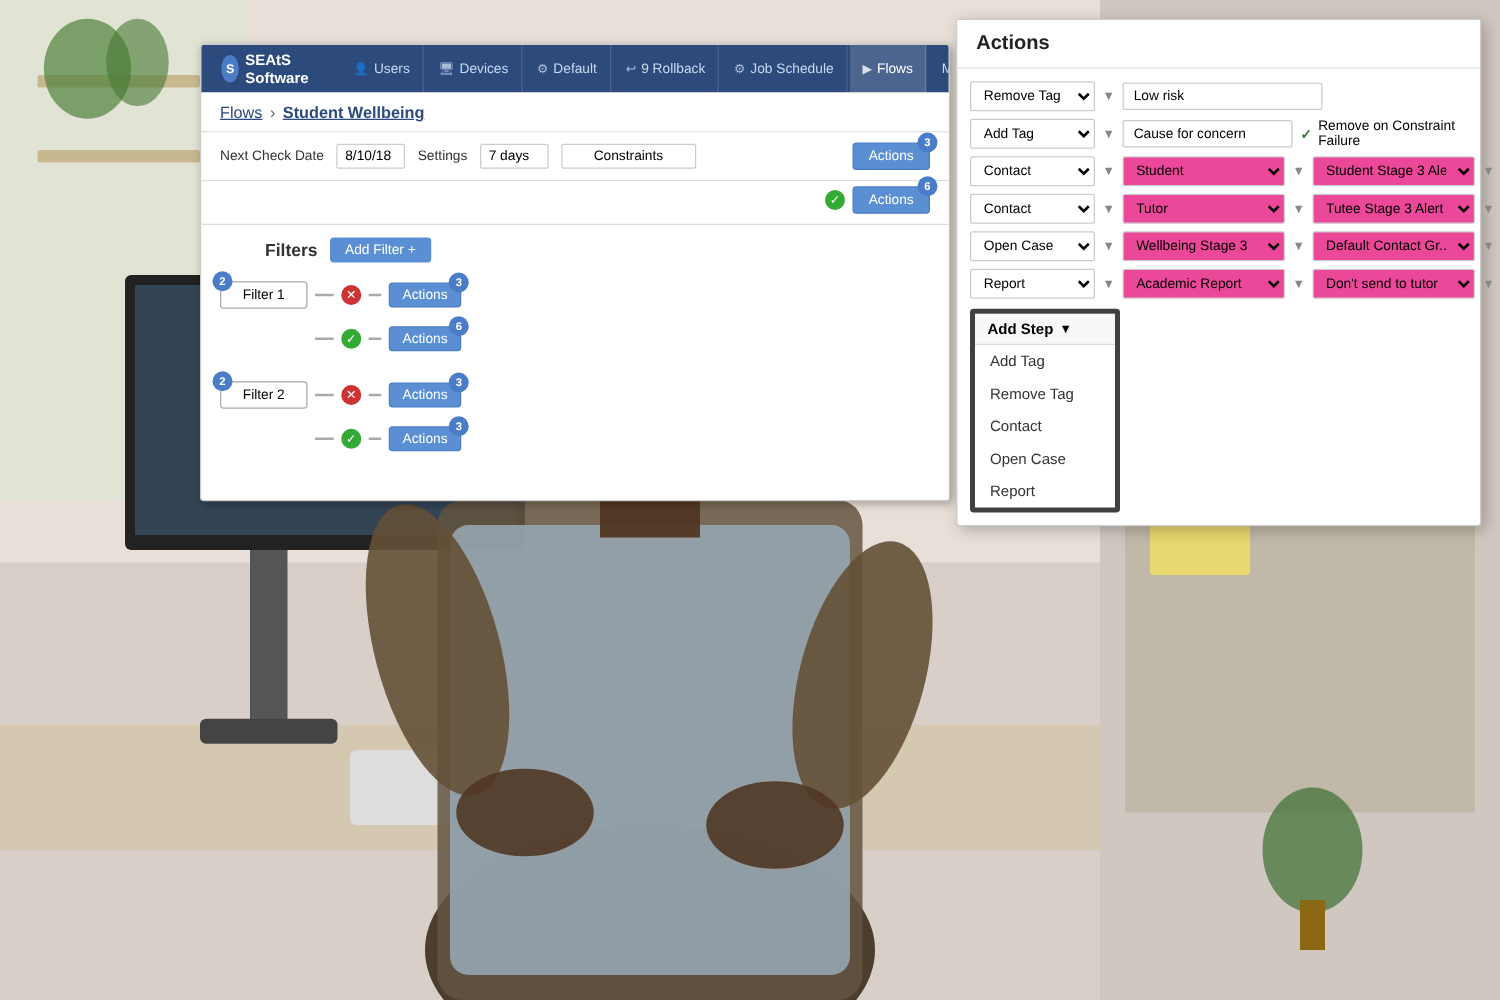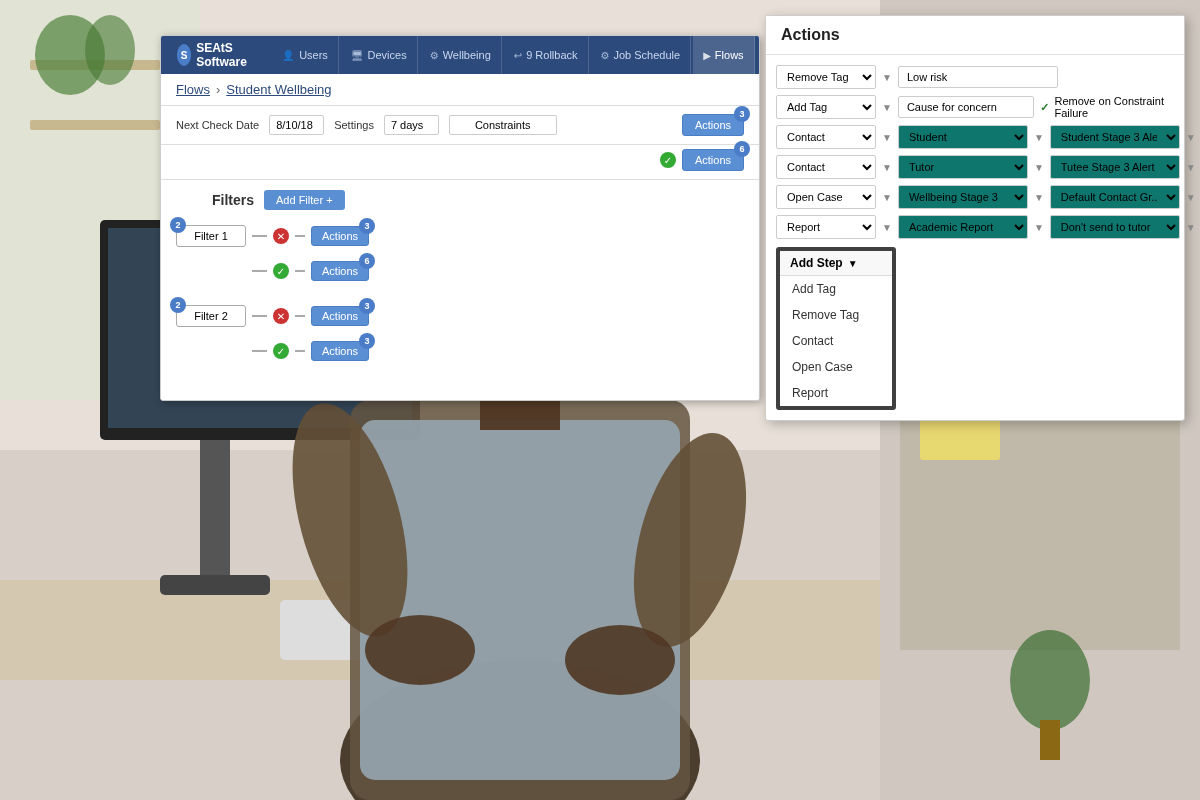--- a/index.html
+++ b/index.html
@@ -116,21 +116,21 @@
     .breadcrumb-link {
       color: #2c4a7c;
       text-decoration: underline;
       cursor: pointer;
     }
 
     .breadcrumb-sep { color: #666; }
 
     .breadcrumb-current {
       color: #2c4a7c;
-      font-weight: normal;
+      font-weight: bold;
       text-decoration: underline;
       cursor: pointer;
     }
 
     
     .controls-bar {
       background: white;
       padding: 8px 15px;
       border-bottom: 1px solid #ddd;
       display: flex;
@@ -273,21 +273,21 @@
       background: white;
       cursor: pointer;
       min-width: 100px;
     }
 
     .action-select-wide {
       border: 1px solid #ccc;
       padding: 4px 6px;
       font-size: 11px;
       border-radius: 2px;
-      background: #0f766e;
+      background: #ec4899;
       cursor: pointer;
       min-width: 130px;
     }
 
     .action-input {
       border: 1px solid #ccc;
       padding: 4px 8px;
       font-size: 11px;
       border-radius: 2px;
       background: white;
@@ -399,21 +399,21 @@
     <div class="nav-item">
       <span class="nav-icon">👤</span>
       <span>Users</span>
     </div>
     <div class="nav-item">
       <span class="nav-icon">🖥</span>
       <span>Devices</span>
     </div>
     <div class="nav-item">
       <span class="nav-icon">⚙</span>
-      <span>Wellbeing</span>
+      <span>Default</span>
     </div>
     <div class="nav-item">
       <span class="nav-icon">↩</span>
       <span>9 Rollback</span>
     </div>
     <div class="nav-item">
       <span class="nav-icon">⚙</span>
       <span>Job Schedule</span>
     </div>
     <div class="nav-item active">

